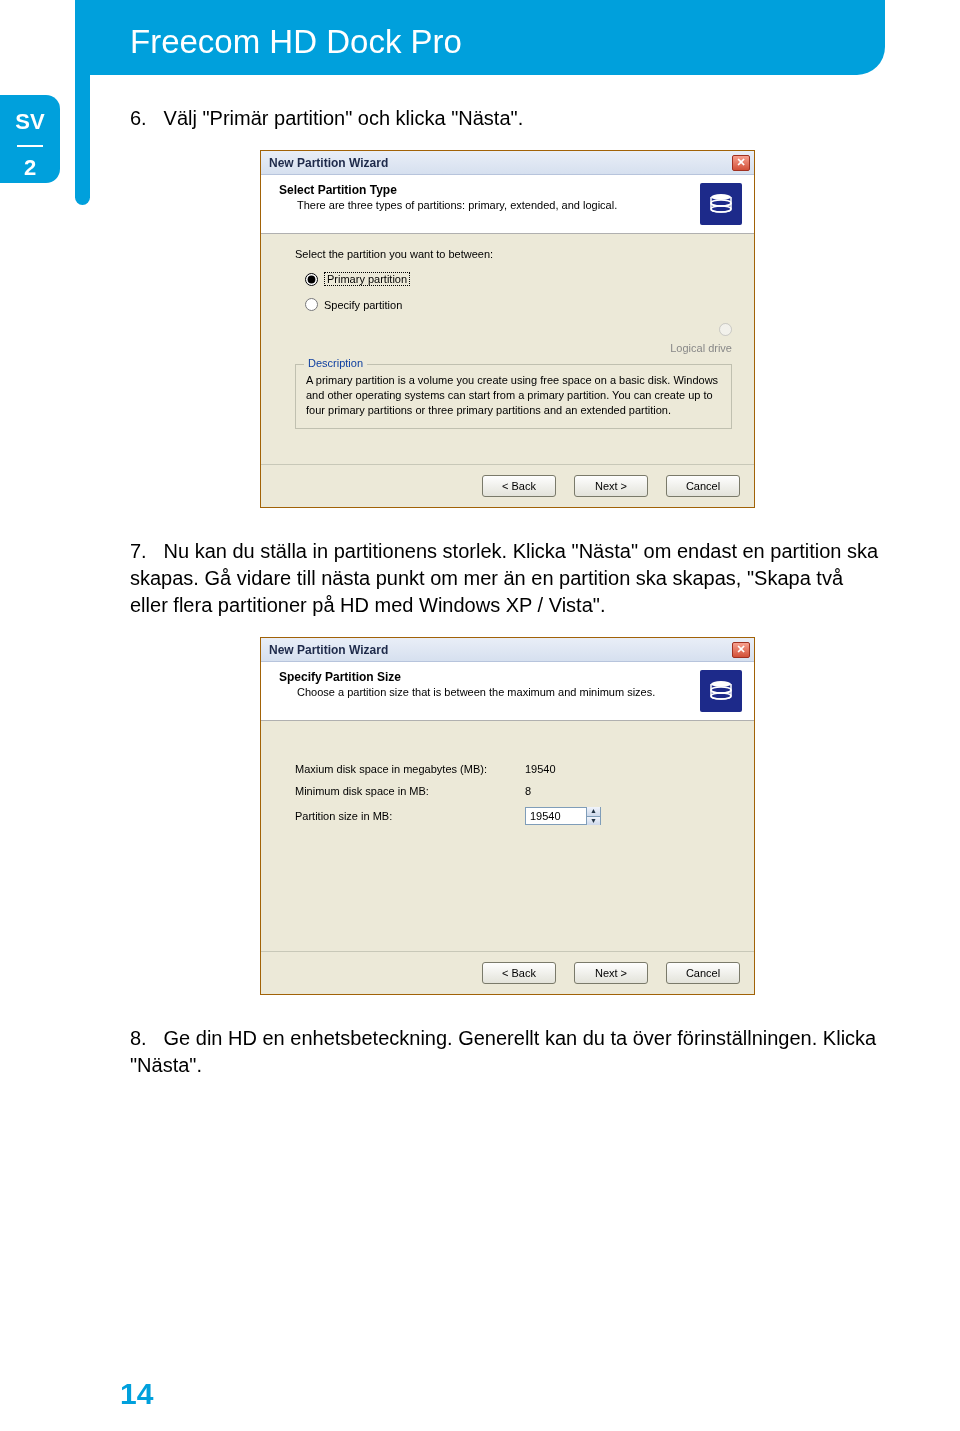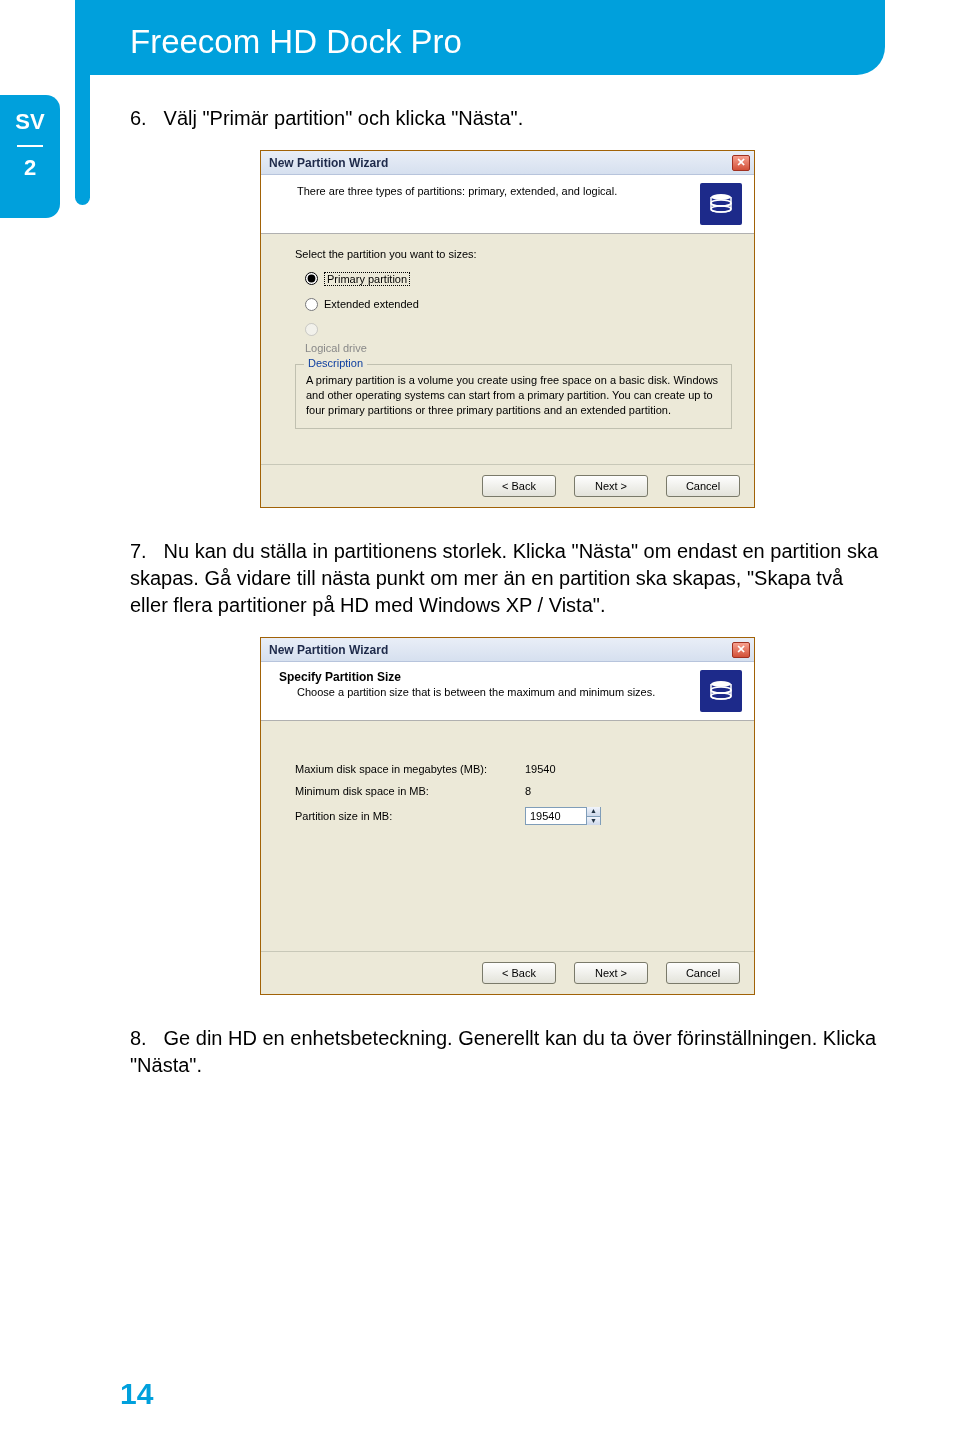--- a/index.html
+++ b/index.html
@@ -31,21 +31,21 @@
     color: #fff;
     font-weight: normal;
     font-size: 33px;
     font-style: normal;
   }
   .side-tab {
     position: absolute;
     left: 0;
     top: 95px;
     width: 60px;
-    height: 123px;
+    height: 88px;
     background: #00a0dc;
     border-radius: 0 14px 14px 0;
     color: #fff;
     text-align: center;
     font-weight: bold;
     font-size: 22px;
     padding-top: 14px;
   }
   .side-tab .lang { display:block; }
   .side-tab .divider {
@@ -108,21 +108,21 @@
     border-radius:2px;
     display:flex; align-items:center; justify-content:center;
     color:#fff; font-size:22px;
   }
   .wiz-body {
     background:#ece9d8;
     padding: 14px 22px 10px 34px;
     min-height: 230px;
   }
   .wiz-body .prompt { margin-bottom: 10px; }
-  .radio-row { display:flex; align-items:flex-start; gap:6px; margin: 12px 0 6px 10px; font-size:11px; }
+  .radio-row { display:flex; align-items:flex-end; gap:6px; margin: 12px 0 6px 10px; font-size:11px; }
   .radio-row input { accent-color:#000; }
   .radio-row.sel span { border:1px dotted #000; padding: 0 2px; }
   .radio-row.disabled { color:#888;flex-direction:column; }
   .fieldset {
     border:1px solid #c0c0b0;
     margin-top: 10px;
     padding: 8px 10px 10px 10px;
     position:relative;
   }
   .fieldset .legend {
@@ -197,41 +197,42 @@
     <span>Välj "Primär partition" och klicka "Nästa".</span>
   </p>
 
   <div class="wiz">
     <div class="wiz-titlebar">
       <span>New Partition Wizard</span>
       <div class="wiz-close">✕</div>
     </div>
     <div class="wiz-headerrow">
       <div class="wiz-headertext">
+        <div class="ht">Select Partition Type</div>
         <div class="hs">There are three types of partitions: primary, extended, and logical.</div>
       </div>
       <div class="wiz-headericon">
         <svg width="28" height="28" viewBox="0 0 28 28">
           <ellipse cx="14" cy="7" rx="10" ry="3" fill="#fff" stroke="#fff" stroke-width="0"></ellipse>
           <path d="M4 7v6c0 1.7 4.5 3 10 3s10-1.3 10-3V7" fill="none" stroke="#fff" stroke-width="1.5"></path>
           <ellipse cx="14" cy="13" rx="10" ry="3" fill="none" stroke="#fff" stroke-width="1.5"></ellipse>
           <path d="M4 13v6c0 1.7 4.5 3 10 3s10-1.3 10-3v-6" fill="none" stroke="#fff" stroke-width="1.5"></path>
           <ellipse cx="14" cy="19" rx="10" ry="3" fill="none" stroke="#fff" stroke-width="1.5"></ellipse>
         </svg>
       </div>
     </div>
     <div class="wiz-body">
-      <div class="prompt">Select the partition you want to sizes:</div>
+      <div class="prompt">Select the partition you want to between:</div>
       <label class="radio-row sel">
         <input type="radio" checked="" style="">
         <span>Primary partition</span>
       </label>
       <label class="radio-row">
         <input type="radio" style="">
-        <span>Extended extended</span>
+        <span>Specify partition</span>
       </label>
       <label class="radio-row disabled">
         <input type="radio" disabled="" style="">
         <span>Logical drive</span>
       </label>
       <div class="fieldset">
         <span class="legend">Description</span>
         <div class="desc">A primary partition is a volume you create using free space on a basic disk. Windows and other operating systems can start from a primary partition. You can create up to four primary partitions or three primary partitions and an extended partition.</div>
       </div>
     </div>

